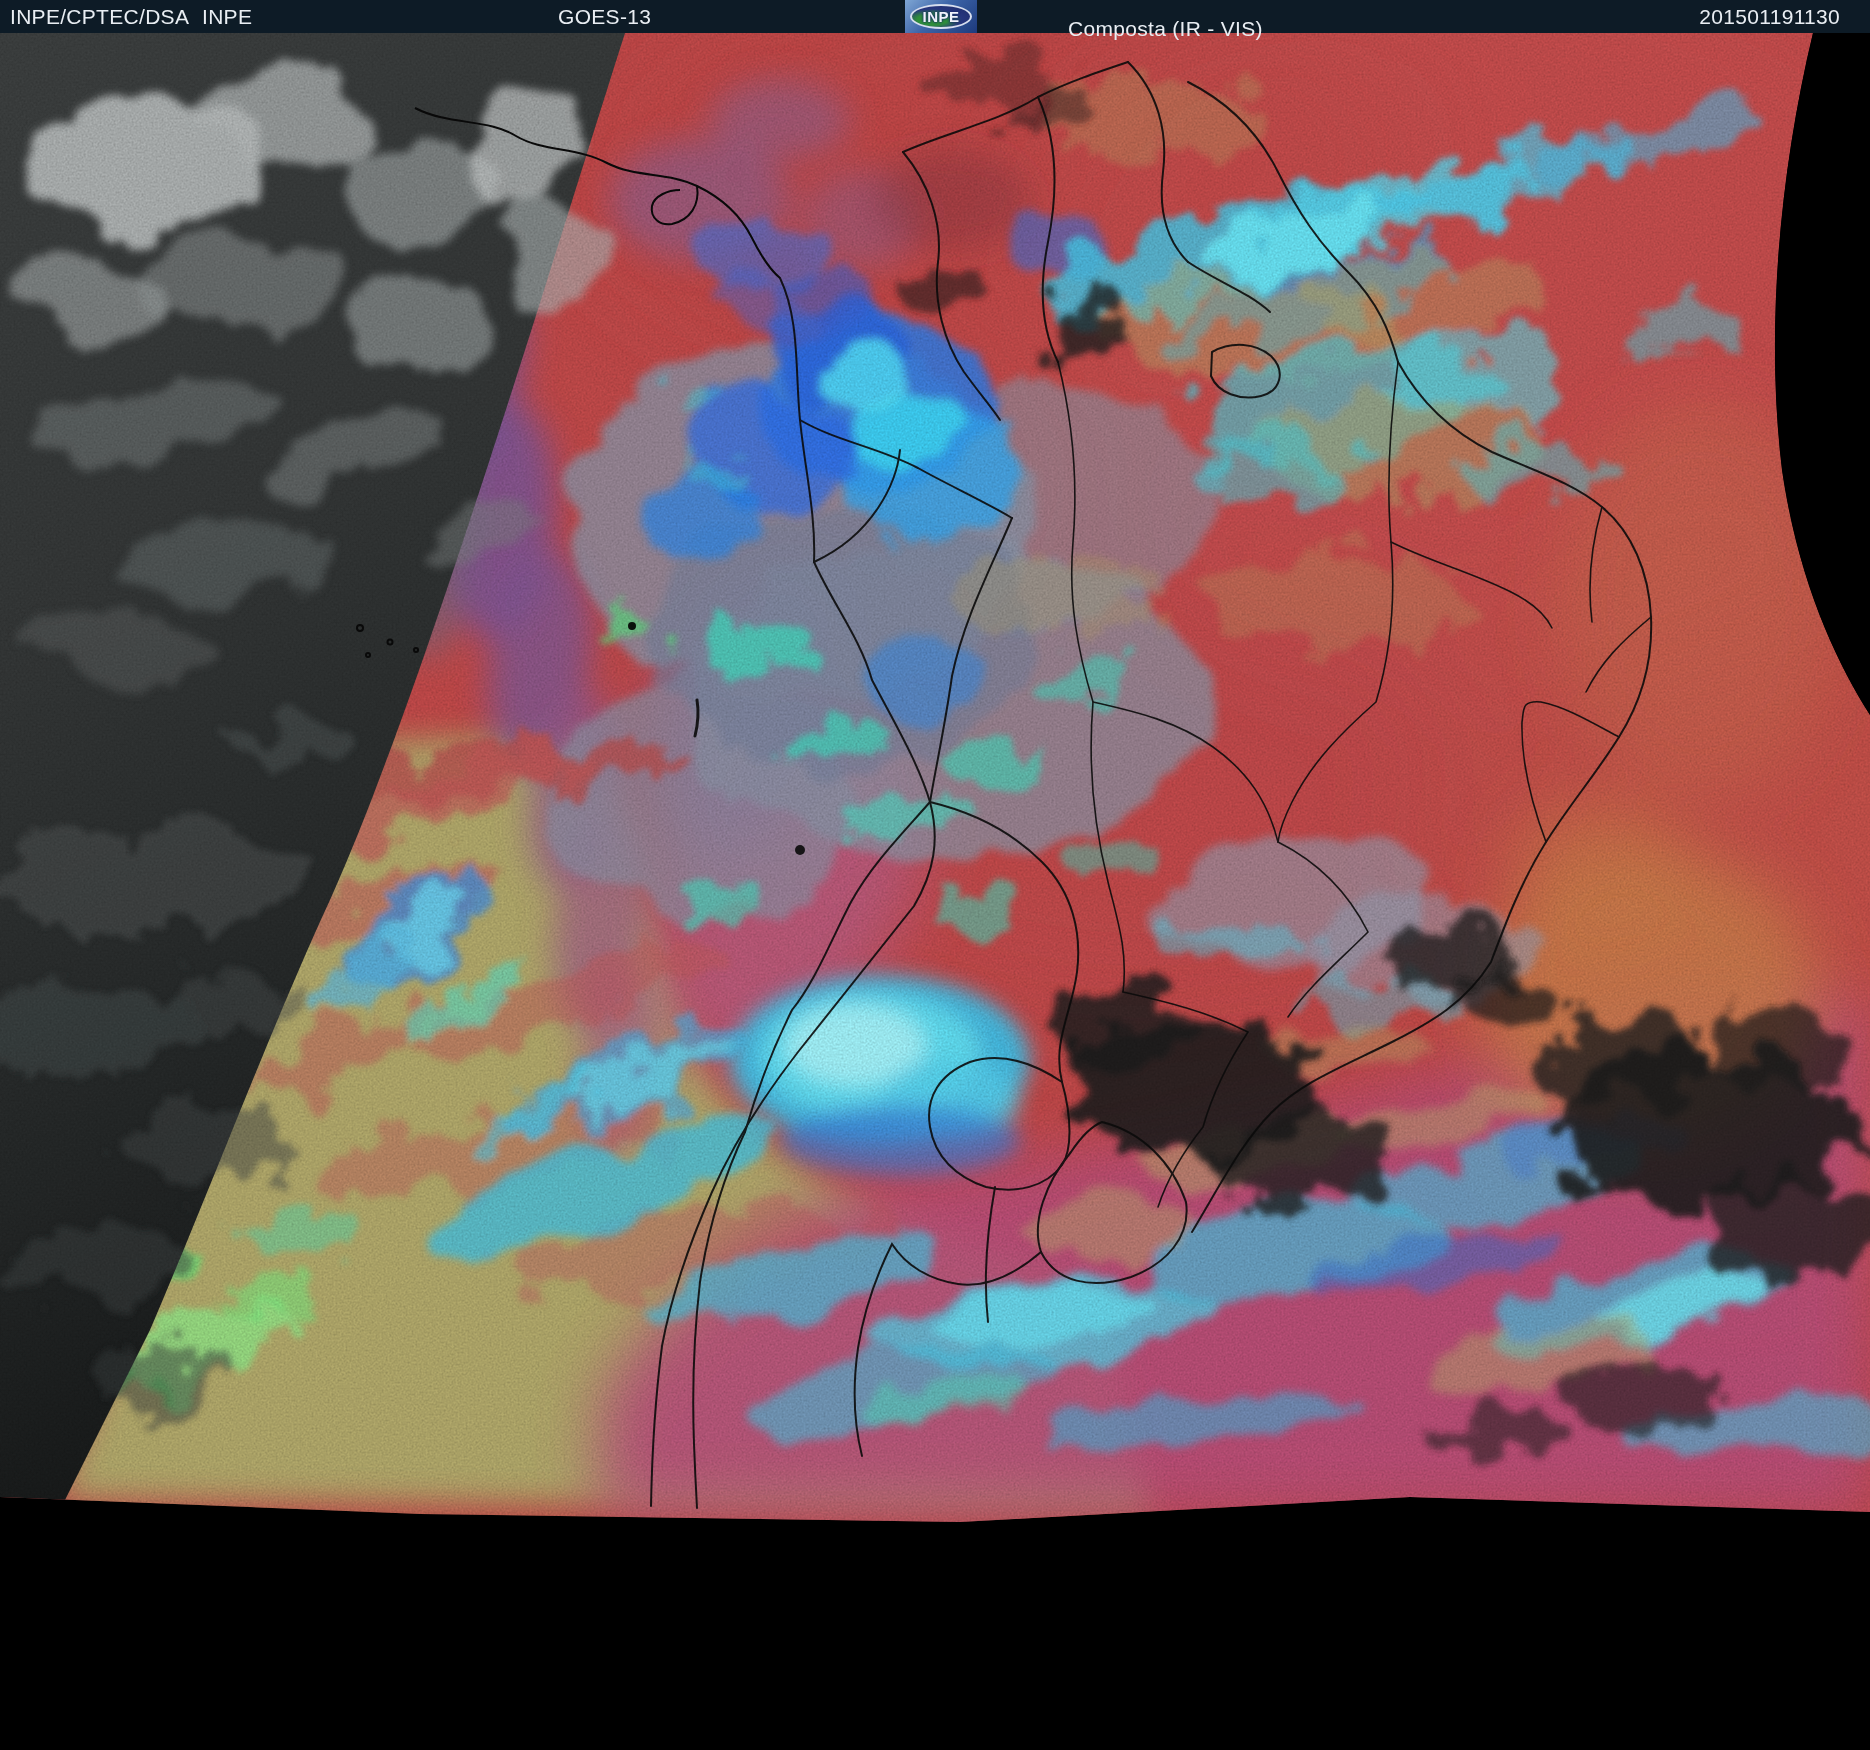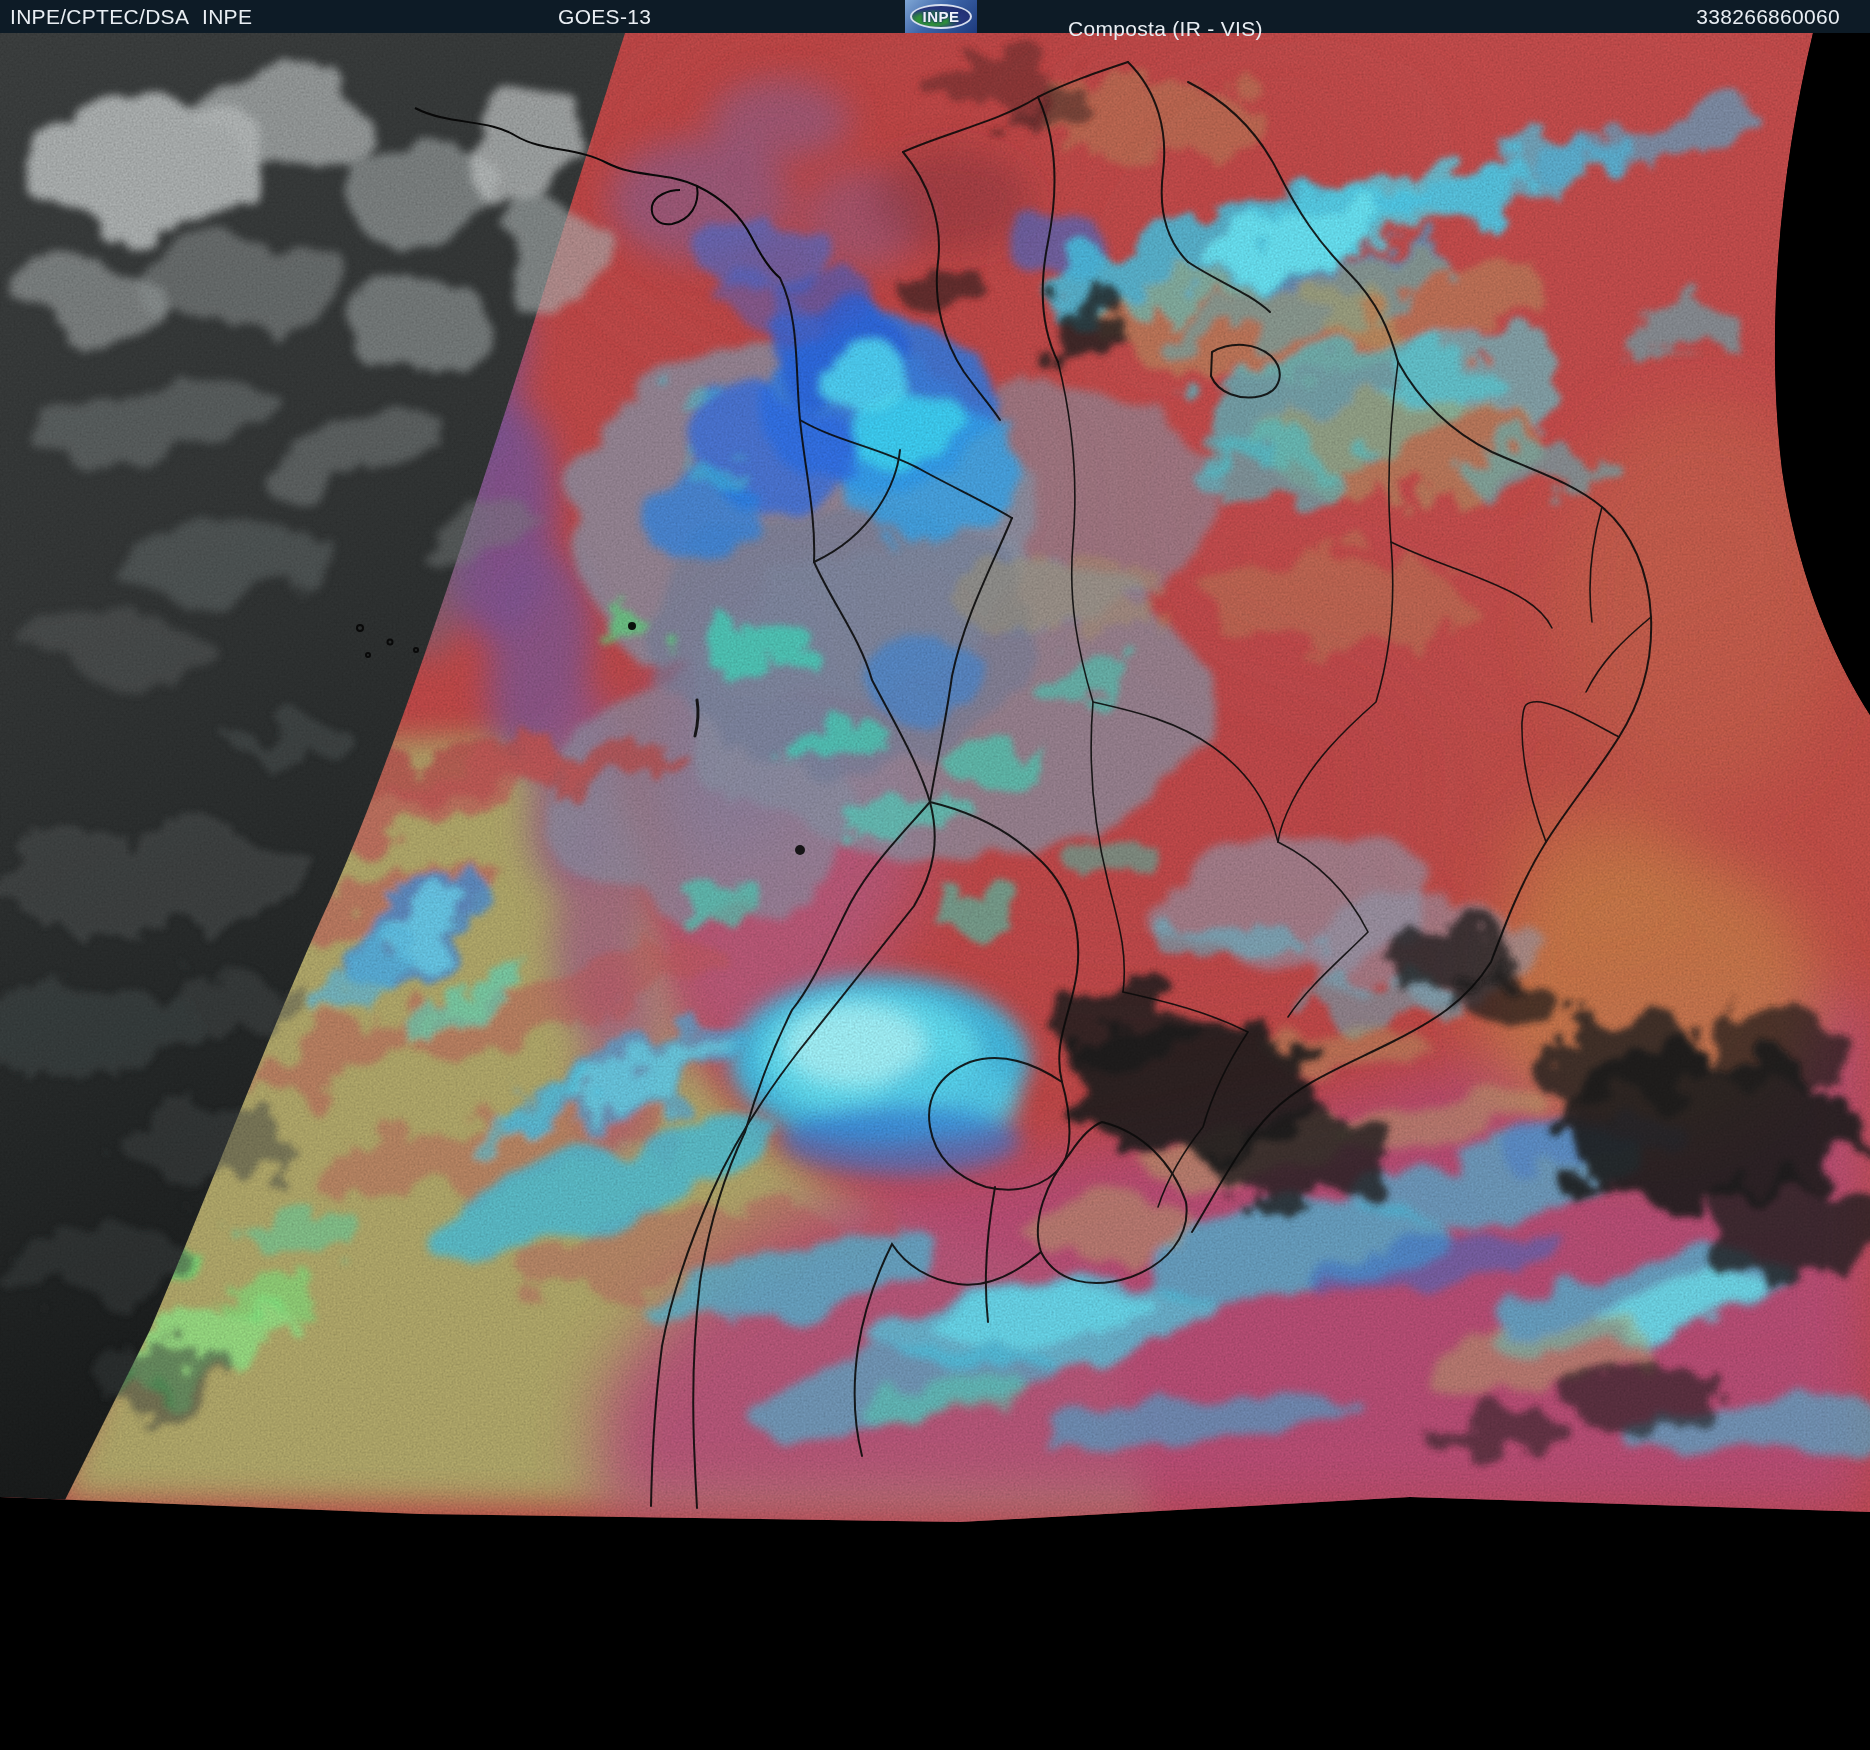--- a/index.html
+++ b/index.html
@@ -25,21 +25,21 @@
 
   <header>
     <span class="lbl lbl-agency">INPE/CPTEC/DSA</span>
     <span class="lbl lbl-noaa">INPE</span>
     <span class="lbl lbl-sat">GOES-13</span>
     <div class="logo">
       <div class="globe"></div>
       <div class="logo-text">INPE</div>
     </div>
     <span class="lbl lbl-product">Composta (IR - VIS)</span>
-    <span class="lbl lbl-time">338266860060</span>
+    <span class="lbl lbl-time">201501191130</span>
   </header>
 
   <div class="map">
   <svg width="1870" height="1717" viewBox="0 33 1870 1717" xmlns="http://www.w3.org/2000/svg">
     <defs>
       <clipPath id="dataClip">
         <path d="M0 33 L1813 33 C1780 170 1765 330 1782 470 C1798 580 1835 660 1870 715 L1870 1512 L1410 1497 L960 1522 L420 1514 L0 1497 Z"></path>
       </clipPath>
       <linearGradient id="grayGrad" x1="0" y1="0" x2="0.25" y2="1">
         <stop offset="0" stop-color="#3d4040"></stop>

